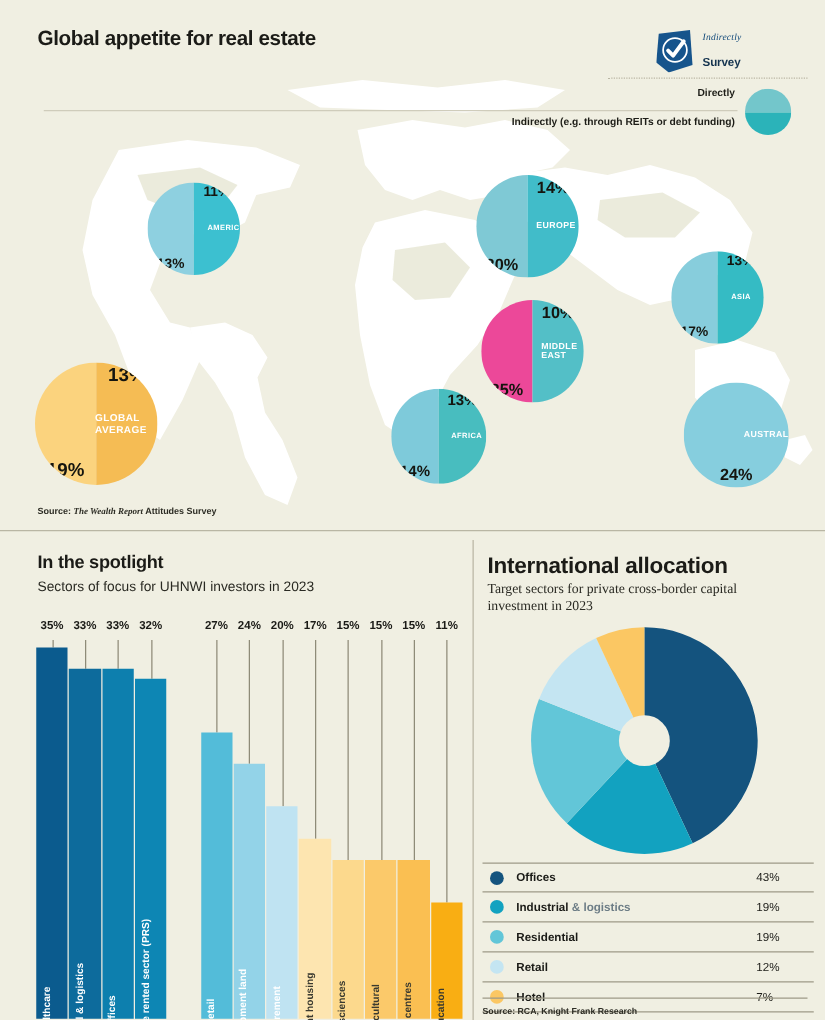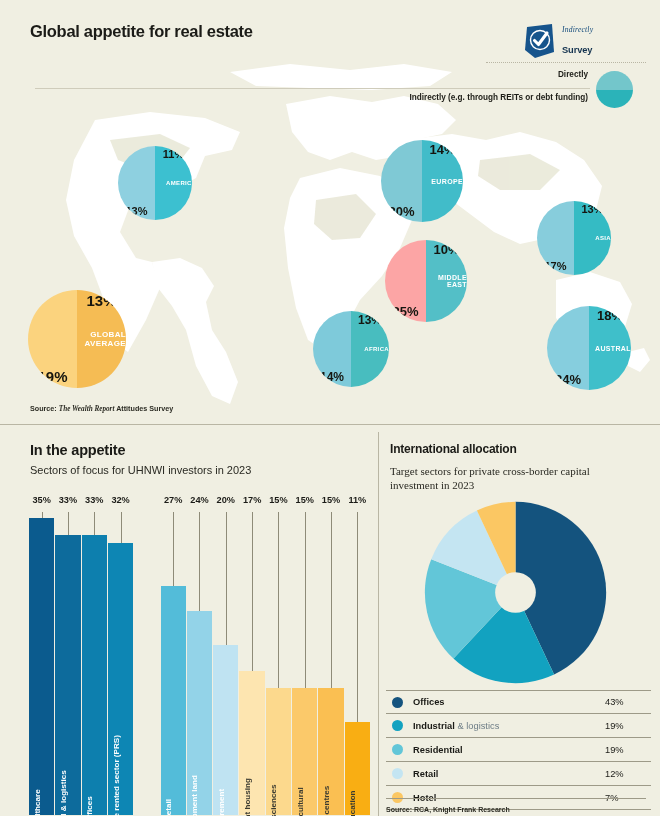--- a/index.html
+++ b/index.html
@@ -54,21 +54,21 @@
             display: flex; flex-direction: row; }
   .bubble .half { flex: 1; position: relative; }
   .bubble .v {
     position: absolute; left: 0; right: 0; font-weight: bold;
     color: #15150f; text-align: center;
   }
   .bubble .half.t .v { bottom: 3px; }
   .bubble .half.b .v { top: 2px; }
   .bubble .name {
     position: absolute; left: 0; right: 0; top: 50%; transform: translateY(-50%);
-    text-align: right; color: #ffffff; font-weight: bold;
+    text-align: left; color: #ffffff; font-weight: bold;
     letter-spacing: .35px; z-index: 2; padding-left: 48px;
   }
 
   .src-map {
     position: absolute; left: 30px; top: 404px;
     font-size: 7.2px; font-weight: bold; color: #2c2c24;
   }
   .src-map i { font-family: "Liberation Serif", serif; font-weight: bold; }
 
   .sec-divider { position: absolute; left: 0; top: 424px; width: 660px; border-top: 1px solid #b9b6a4; }
@@ -89,33 +89,33 @@
   .barfill { position: absolute; left: 0; right: 0; bottom: 0; }
   .barlabel {
     position: absolute; bottom: 5px; left: 50%;
     transform: translateX(-50%) rotate(-90deg); transform-origin: center bottom;
     white-space: nowrap; font-size: 8.1px; font-weight: bold; color: #ffffff;
   }
   .barlabel.dark { color: #3a3a30; }
 
   
   .intl { position: absolute; left: 378px; top: 432px; width: 282px; height: 384px; }
-  .in-title { position: absolute; left: 12px; top: 10px; font-size: 12px; font-weight: bold; color: #1b1b17; letter-spacing: -.2px;}
+  .in-title { position: absolute; left: 12px; top: 10px; font-size: 18px; font-weight: bold; color: #1b1b17; letter-spacing: -.2px;}
   .in-sub { position: absolute; left: 12px; top: 32px; font-family: "Liberation Serif", serif; font-size: 11px; color: #2a2a23; line-height: 1.3; width: 245px;}
   .pie-wrap { position: absolute; left: 45px; top: 68px; width: 185px; height: 185px; }
 
   .lg-table { position: absolute; left: 8px; top: 258px; width: 265px; }
   .lg-row {
     display: flex; align-items: center; height: 24px;
     border-bottom: 1px solid #9d9a88; padding: 0 6px;
   }
   .lg-row.first { border-top: 1px solid #9d9a88; }
   .lg-dot { width: 11px; height: 11px; border-radius: 50%; flex: 0 0 11px; }
   .lg-label { margin-left: 10px; flex: 1; font-size: 9.3px; font-weight: bold; color: #1b1b17; }
-  .lg-label .sub { font-weight: normal; color: #6d7d86; }
+  .lg-label .sub { font-weight: bold; color: #6d7d86; }
   .lg-val { font-size: 9.3px; color: #1b1b17; width: 40px; text-align: left; }
 
   .src-intl {
     position: absolute; left: 8px; top: 806px; font-size: 7px; font-weight: bold; color: #2c2c24;
   }
   .intl-rule { position: absolute; left: 386px; top: 798px; width: 260px; border-top: 1px solid #9d9a88; }
 </style>
 </head>
 <body>
 
@@ -189,21 +189,21 @@
         <div class="bubble" style="left: 381px; top: 140px; width: 82px; height: 82px;">
           <div class="half t" style="background:#7fc9d5">
             <div class="v" style="font-size:13px">20%</div>
           </div>
           <div class="half b" style="background:#41bcc9">
             <div class="v" style="font-size:13px">14%</div>
           </div>
           <div class="name" style="font-size:7px">EUROPE</div>
         </div>
         <div class="bubble" style="left: 385px; top: 240px; width: 82px; height: 82px;">
-          <div class="half t" style="background:#fca5a5">
+          <div class="half t" style="background:#ec4899">
             <div class="v" style="font-size:13px">25%</div>
           </div>
           <div class="half b" style="background:#53bfc7">
             <div class="v" style="font-size:13px">10%</div>
           </div>
           <div class="name" style="font-size:7px">MIDDLE EAST</div>
         </div>
         <div class="bubble" style="left: 537px; top: 201px; width: 74px; height: 74px;">
           <div class="half t" style="background:#87cddc">
             <div class="v" style="font-size:11px">17%</div>
@@ -219,35 +219,32 @@
           </div>
           <div class="half b" style="background:#48bdbf">
             <div class="v" style="font-size:12px">13%</div>
           </div>
           <div class="name" style="font-size:6px">AFRICA</div>
         </div>
         <div class="bubble" style="left: 547px; top: 306px; width: 84px; height: 84px;">
           <div class="half t" style="background:#86cede">
             <div class="v" style="font-size:13px">24%</div>
           </div>
-          <div class="half b" style="background:#3fbfca">
-            <div class="v" style="font-size:13px">18%</div>
-          </div>
           <div class="name" style="font-size:7px">AUSTRALASIA</div>
         </div>
       </div>
 
     <div class="src-map"><span>Source: </span><i>The Wealth Report</i><span> Attitudes Survey</span></div>
   </div>
 
   <div class="sec-divider"></div>
   <div class="mid-divider"></div>
 
   <div class="spotlight">
-    <div class="sp-title">In the appetite</div>
+    <div class="sp-title">In the spotlight</div>
     <div class="sp-sub">Sectors of focus for UHNWI investors in 2023</div>
     <div class="bars" id="bars">
         <div class="barcol" style="left: 0px; width: 25.3077px;">
           <div class="barpct">35%</div>
           <div class="barline" style="height:6px"></div>
           <div class="barfill" style="height:297px;background:#0b5b8e">
             <div class="barlabel">Healthcare</div>
           </div>
         </div>
         <div class="barcol" style="left: 26.3077px; width: 25.3077px;">

